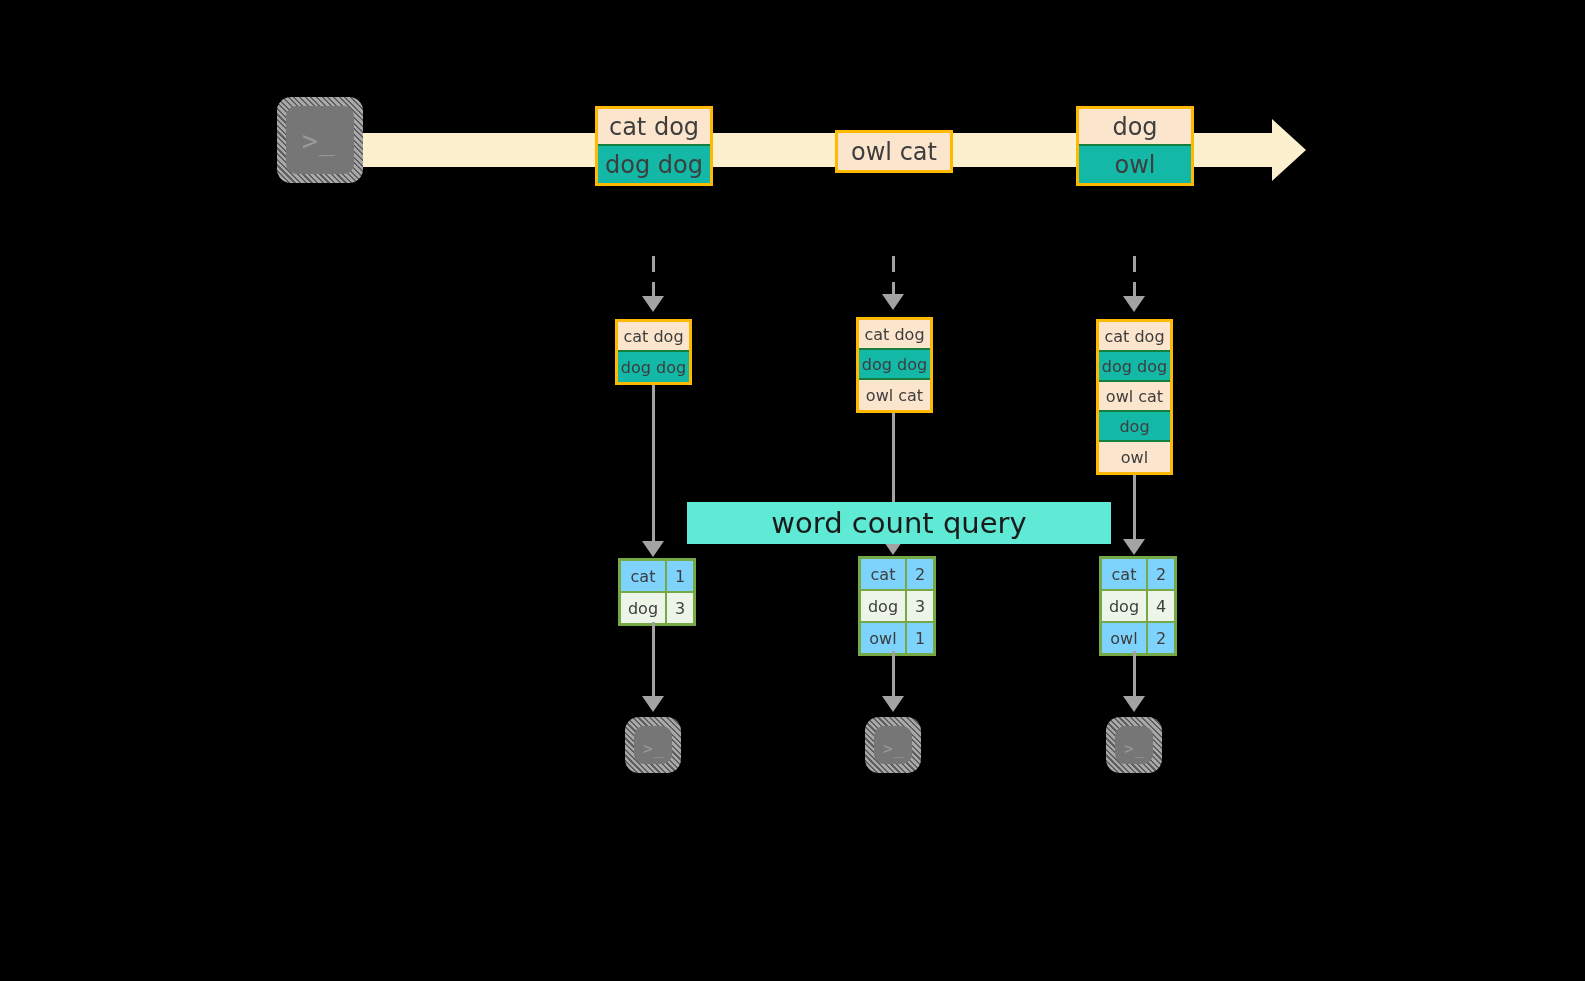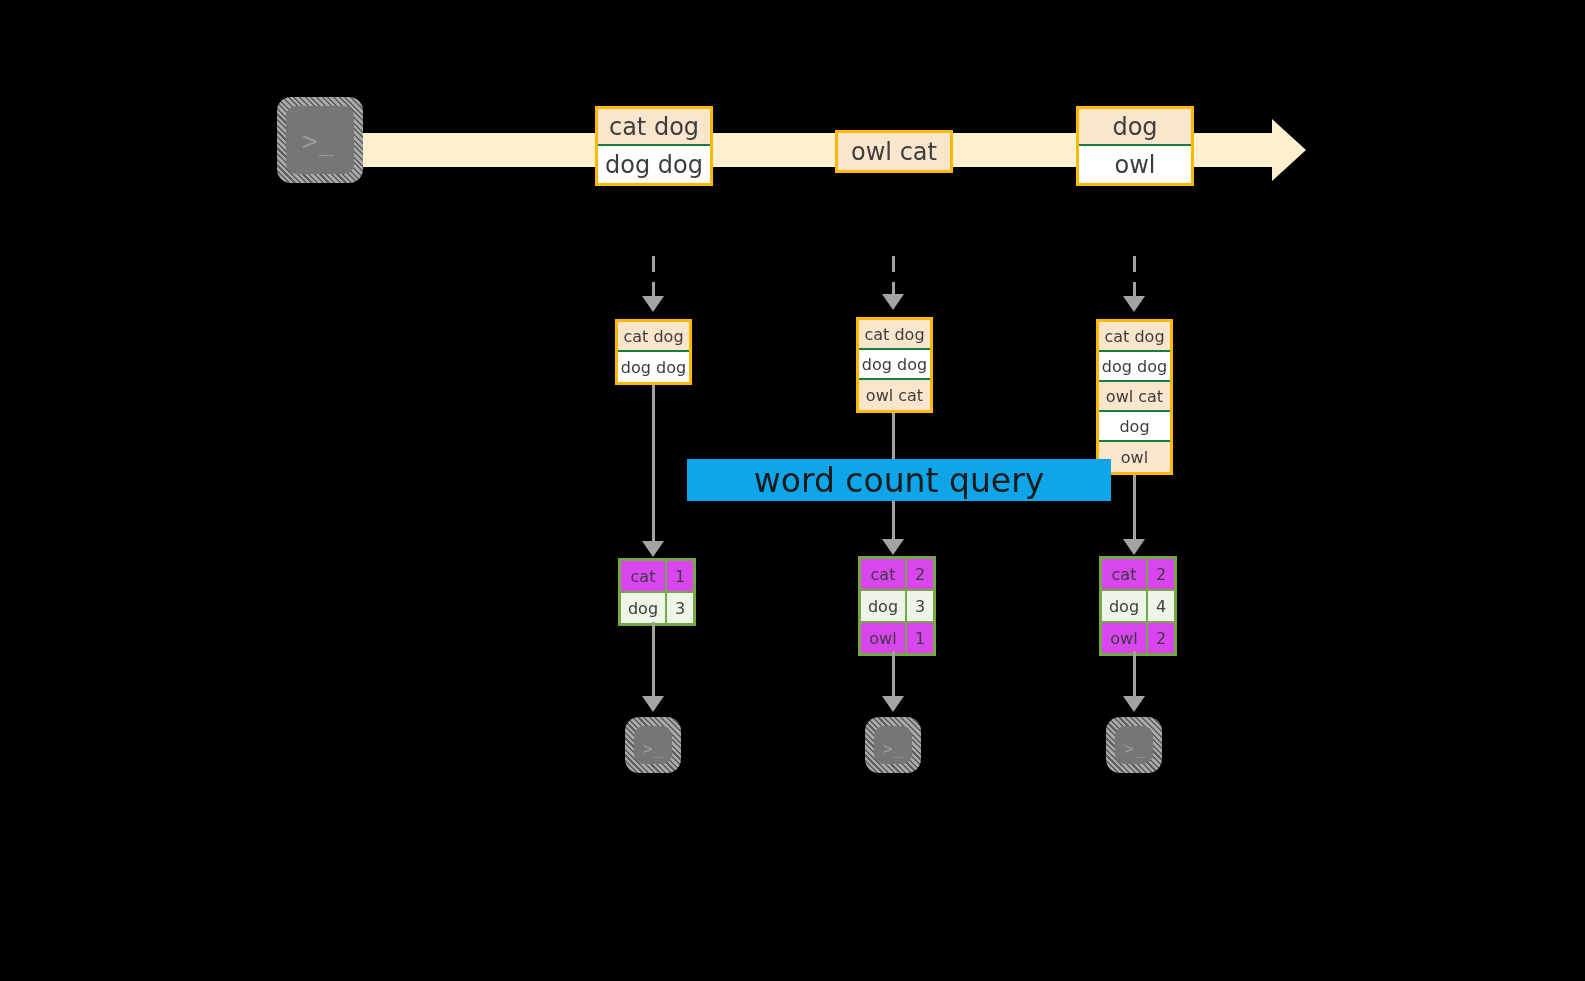--- a/index.html
+++ b/index.html
@@ -82,21 +82,21 @@
     box-sizing: border-box;
     display: flex;
     align-items: center;
     justify-content: center;
     color: #3d3d3d;
     background: #fce5cd;
     border-bottom: 2px solid #15803d;
     white-space: nowrap;
   }
   .rec-cell:last-child { border-bottom: none; }
-  .rec-cell.alt { background: #ffffff; }
+  .rec-cell.alt { background: #14b8a6; }
 
   
   .rec-big { font-size: 24px; }
   .rec-big .rec-cell { height: 37px; }
 
   
   .rec-small { font-size: 16px; }
   .rec-small .rec-cell { height: 30px; }
 
   
@@ -113,21 +113,21 @@
     height: 30px;
     border-bottom: 2px solid #76a945;
   }
   .res-row:last-child { border-bottom: none; }
   .res-cell {
     box-sizing: border-box;
     display: flex;
     align-items: center;
     justify-content: center;
     color: #3d3d3d;
-    background: #d946ef;
+    background: #7dd3fc;
     white-space: nowrap;
   }
   .res-row.alt .res-cell { background: #edf5e9; }
   .res-cell.word { width: 46px; border-right: 2px solid #76a945; }
   .res-cell.count { width: 26px; }
 
   
   .arrow-line {
     position: absolute;
     width: 3px;
@@ -143,28 +143,29 @@
     position: absolute;
     width: 0; height: 0;
     border-left: 11px solid transparent;
     border-right: 11px solid transparent;
     border-top: 16px solid #a3a3a3;
   }
 
   
   .query-label {
     position: absolute;
-    background: #0ea5e9;
+    background: #5eead4;
     color: #1a1a1a;
     display: flex;
     align-items: center;
     justify-content: center;
-    font-size: 33px;
+    font-size: 29px;
     white-space: nowrap;
     z-index: 5;
+    margin-top: 43px;
   }
 </style>
 </head>
 <body>
 
 <div id="canvas">
 
   <div class="terminal" style="left:277px; top:97px; width:86px; height:86px;">
     <div class="hatch"></div>
     <div class="inner"></div>

